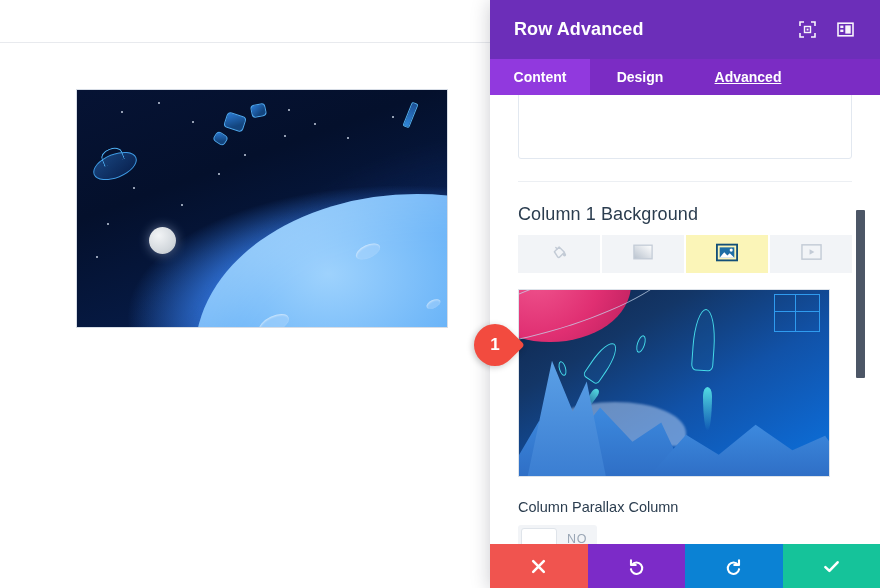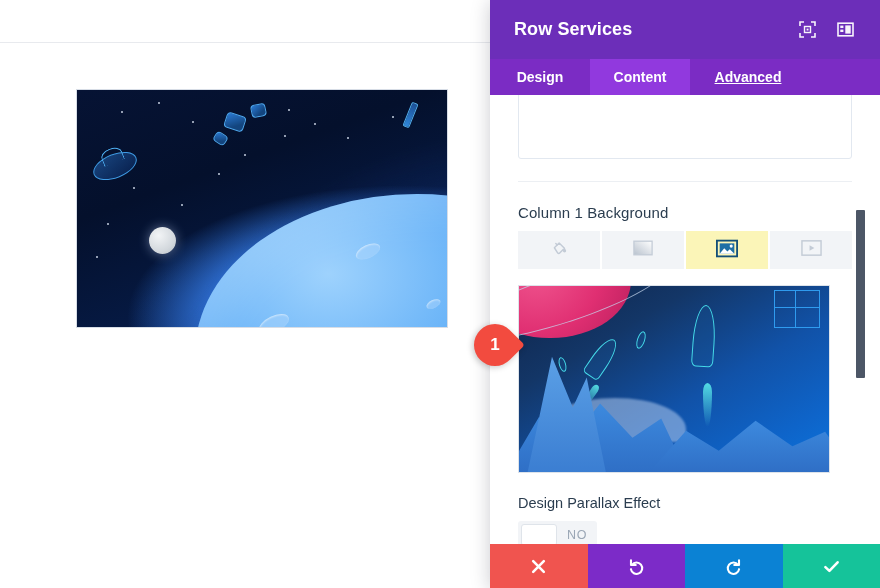--- a/index.html
+++ b/index.html
@@ -233,21 +233,21 @@
     padding-top: 4px;
   }
 
   .divider {
     height: 1px;
     background: #eceff3;
     margin: 22px 0 0 0;
   }
 
   .field-label {
-    font-size: 15px;
+    font-size: 18px;
     color: #2b3d4f;
     margin-top: 22px;
     margin-bottom: 10px;
     letter-spacing: .1px;
   }
 
   .bg-type-tabs {
     display: flex;
     gap: 2px;
   }
@@ -465,43 +465,43 @@
         <div class="star" style="left:5%;   top:70%;"></div>
         <div class="star" style="left:56%;  top:19%;"></div>
         <div class="star" style="left:31%;  top:13%;"></div>
       </div>
     </div>
   </div>
 
   <div id="settings-panel">
 
     <div id="panel-titlebar">
-      <div id="panel-title">Row Services</div>
+      <div id="panel-title">Row Advanced</div>
 
       <div class="title-action">
         <svg width="17" height="17" viewBox="0 0 17 17">
           <path d="M1 5V1h4M12 1h4v4M16 12v4h-4M5 16H1v-4" fill="none" stroke="#ffffff" stroke-width="1.6"></path>
           <rect x="5.5" y="5.5" width="6" height="6" fill="none" stroke="#ffffff" stroke-width="1.4"></rect>
           <rect x="7.6" y="7.6" width="1.9" height="1.9" fill="#ffffff"></rect>
         </svg>
       </div>
 
       <div class="title-action">
         <svg width="17" height="17" viewBox="0 0 17 17">
           <rect x="1" y="2.2" width="15" height="12.6" fill="none" stroke="#ffffff" stroke-width="1.6"></rect>
           <rect x="3.3" y="4.6" width="3.1" height="2.4" fill="#ffffff"></rect>
           <rect x="3.3" y="8.6" width="3.1" height="2.4" fill="#ffffff"></rect>
           <rect x="8.3" y="4.4" width="5.4" height="8.2" fill="#ffffff"></rect>
         </svg>
       </div>
     </div>
 
     <div id="panel-tabs">
+      <div class="panel-tab tab-content">Content</div>
       <div class="panel-tab tab-design">Design</div>
-      <div class="panel-tab tab-content">Content</div>
       <div class="panel-tab tab-advanced">Advanced</div>
     </div>
 
     <div id="panel-body">
 
       <div class="bgcolor-box">
         
       </div>
 
       <div class="divider"></div>
@@ -570,21 +570,21 @@
           <div class="rocket-outline" style="left:38%; top:24%; width:8px; height:18px; transform:rotate(18deg); border-radius:50%;"></div>
           <div class="rocket-outline" style="left:13%; top:38%; width:7px; height:15px; transform:rotate(-16deg); border-radius:50%;"></div>
 
           <div class="mist" style="left:8%; bottom:16%; width:46%; height:24%;"></div>
           <div class="mountain" style="left:-4%; width:58%; height:40%;"></div>
           <div class="mountain" style="left:42%; width:66%; height:30%;"></div>
           <div class="mountain" style="left:0%; width:28%; height:62%; clip-path:polygon(10% 100%, 38% 0%, 62% 44%, 78% 18%, 100% 100%); background:linear-gradient(180deg,#5ba0e6,#3b7ed2);"></div>
         </div>
       </div>
 
-      <div class="parallax-label">Design Parallax Effect</div>
+      <div class="parallax-label">Column Parallax Column</div>
 
       <div class="toggle-wrap">
         <span class="toggle-knob"></span>
         <span class="toggle-text">NO</span>
       </div>
 
       <div id="panel-scrollbar-track"></div>
     </div>
 
     <div id="panel-scrollbar-thumb"></div>

